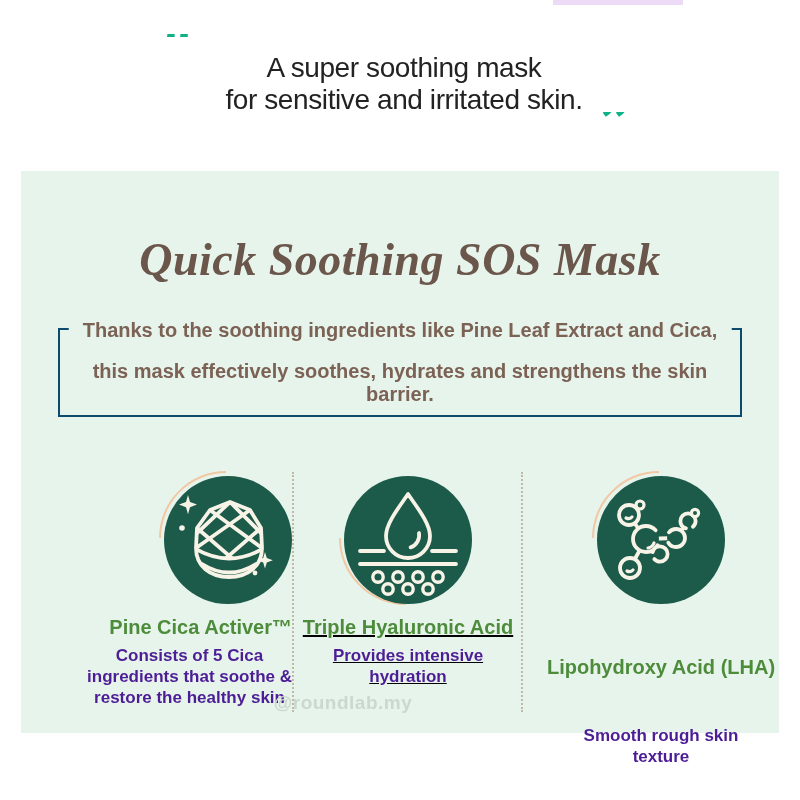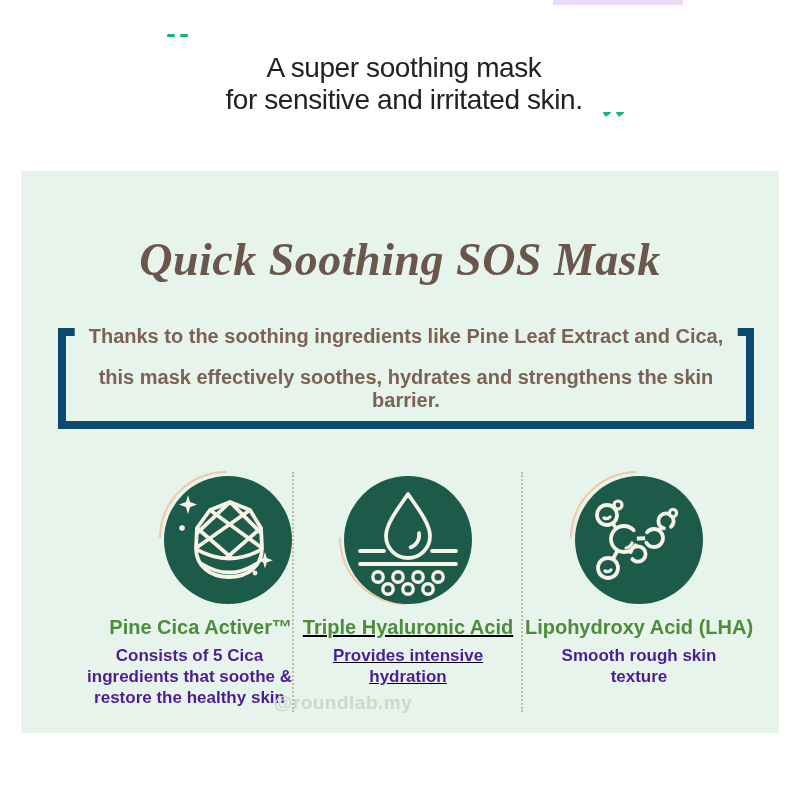--- a/index.html
+++ b/index.html
@@ -18,30 +18,30 @@
   .tagline{left:4px;top:52px;width:800px;text-align:center;color:#222222;
            font-size:28px;line-height:32px;letter-spacing:-0.4px;white-space:pre-line;}
 
   
   .panel{left:21px;top:171px;width:758px;height:562px;background:#e7f4ec;}
   .section-title{left:0;top:62px;width:758px;text-align:center;color:#6a564a;
                  font-family:Liberation Serif, serif;
                  font-style:italic;font-weight:bold;font-size:46px;letter-spacing:0.5px;}
 
   
-  .callout-box{left:37px;top:157px;width:680px;height:85px;border:8px solid #0c4a6e;}
+  .callout-box{left:37px;top:157px;width:680px;height:85px;border:2px solid #0c4a6e;}
   .callout-heading{position:absolute;top:-14px;left:50%;transform:translateX(-50%);
                    background:#e7f4ec;padding:0 14px;white-space:nowrap;
                    color:#7b6254;font-weight:bold;font-size:20px;line-height:28px;}
   .callout-body{margin-top:30px;text-align:center;color:#7b6254;font-weight:bold;
                 font-size:20px;}
 
   
   .feature{top:305px;width:230px;display:flex;flex-direction:column;align-items:center;}
-  .f1{left:41px;align-items:flex-end;} .f2{left:272px;text-decoration:underline;} .f3{left:503px;}
+  .f1{left:41px;align-items:flex-end;} .f2{left:272px;text-decoration:underline;} .f3{left:525px;gap:40px;}
   .circle-wrap{position:relative;width:128px;height:128px;}
   .feature-circle{position:absolute;left:0;top:0;width:128px;height:128px;border-radius:50%;
                   background:#1c5a4a;}
   .deco-arc{position:absolute;left:-5px;top:-5px;width:134px;height:134px;border-radius:50%;
             border:2px solid transparent;border-top-color:#f2c8a4;box-sizing:border-box;}
   .arc-tl{transform:rotate(-45deg);}
   .arc-bl{transform:rotate(-135deg);}
   .icon-svg{position:absolute;left:0;top:0;width:128px;height:128px;}
   .feature-title{margin-top:12px;color:#4d8c3a;font-weight:bold;font-size:20px;
                  white-space:nowrap;text-align:center;}

